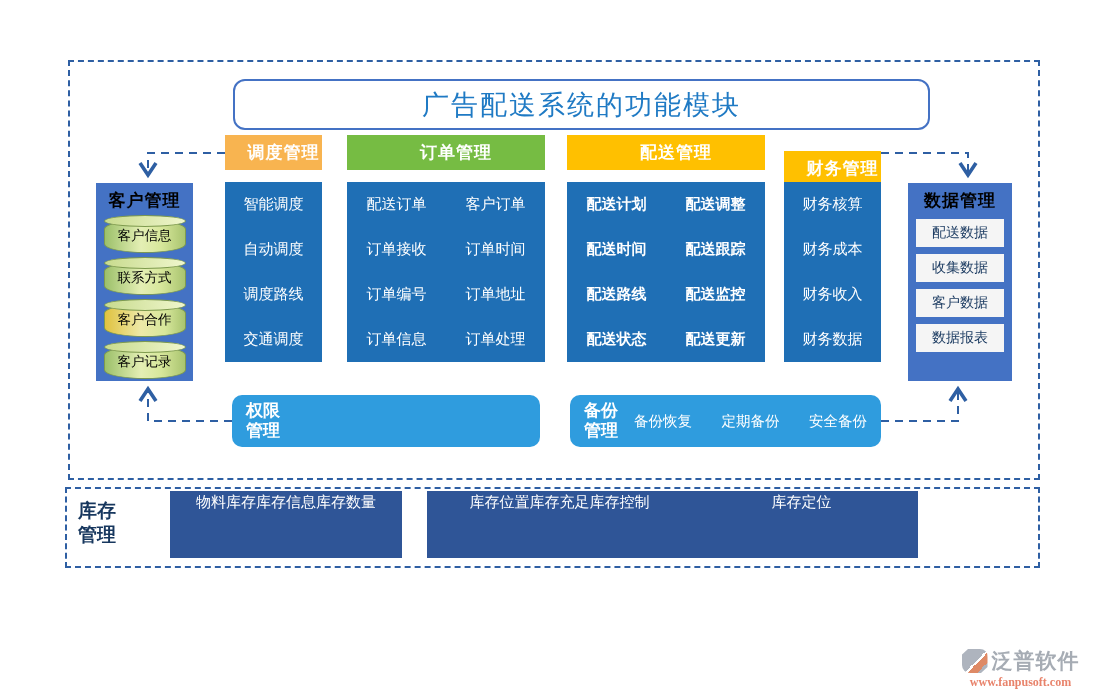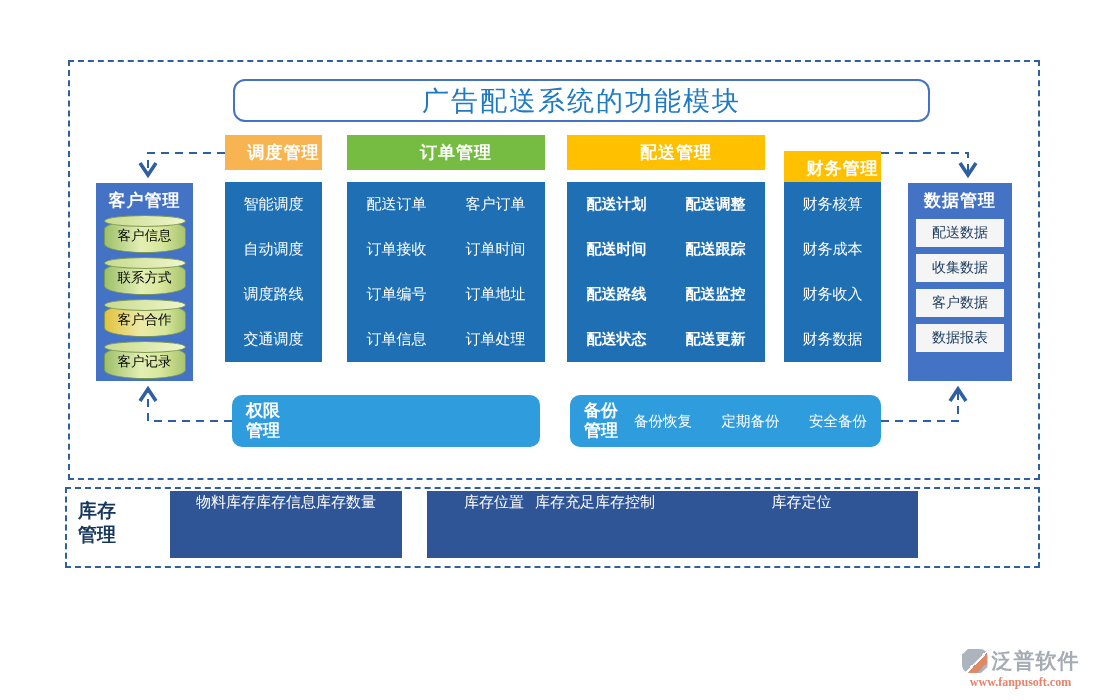--- a/index.html
+++ b/index.html
@@ -5,42 +5,42 @@
   * { margin:0; padding:0; box-sizing:border-box; }
   body { width:1100px; height:700px; position:relative; background:#ffffff;
          font-family:"Liberation Sans","DejaVu Sans",sans-serif; overflow:hidden; }
 
   .abs { position:absolute; }
 
   
   .frame { border:2px dashed #2E5FA3; background:transparent; }
 
   
-  .title-box { left:233px; top:79px; width:697px; height:43px;
+  .title-box { left:233px; top:79px; width:697px; height:51px;
                border:2px solid #4472C4; border-radius:12px; background:#fff;
                display:flex; align-items:center; justify-content:center; }
   .title-box span { color:#1F7AC4; font-size:27px; letter-spacing:2px;
                     font-family:"Liberation Serif","DejaVu Serif",serif; }
 
   
   .hdr { height:35px; top:135px; display:flex; align-items:center; justify-content:center;
          color:#fff; font-weight:bold; font-size:17px;
          font-family:"Liberation Serif","DejaVu Serif",serif; letter-spacing:1px;padding-left:20px; }
 
   
   .col { top:182px; height:180px; background:#1F6FB5; color:#fff;
          display:flex; flex-direction:column; justify-content:space-around;
          align-items:center; font-size:15px; }
   .grid-col { top:182px; height:180px; background:#1F6FB5; color:#fff;
               display:grid; grid-template-columns:1fr 1fr; grid-template-rows:repeat(4,1fr);
               align-items:center; justify-items:center; font-size:15px; }
 
   
   .panel { top:183px; height:198px; background:#4472C4; padding:4px 6px; }
-  .panel-title { color:#ffffff; font-weight:bold; font-size:17px; text-align:center;
+  .panel-title { color:#000000; font-weight:bold; font-size:17px; text-align:center;
                  font-family:"Liberation Serif","DejaVu Serif",serif; letter-spacing:1px;
                  margin:2px 0 3px; }
   .cyl { position:relative; width:82px; height:40px; margin:2px auto; }
   .cyl .body { position:absolute; left:0; right:0; top:5px; bottom:2px;
                background:linear-gradient(90deg,#9CC06A 0%,#E4EFB4 45%,#D7E79B 70%,#A9C46F 100%);
                border:1px solid #7E9A4E; border-radius:41px/9px; }
   .cyl .top { position:absolute; left:0; right:0; top:0; height:12px;
               background:linear-gradient(90deg,#C8DB8E,#EFF6CC);
               border:1px solid #7E9A4E; border-radius:50%; }
   .cyl .lbl { position:absolute; left:0; right:0; top:12px; text-align:center;
@@ -188,21 +188,21 @@
 <div class="abs frame" style="left:65px; top:487px; width:975px; height:81px;"></div>
 <div class="abs inv-label">库存管理</div>
 
 <div class="abs inv-box" style="left:170px; width:232px;">
   <div>物料库存</div>
   <div class="row">
     <span>库存信息</span>
     <span>库存数量</span>
   </div>
 </div>
-<div class="abs inv-box" style="left:427px; width:265px;">
+<div class="abs inv-box" style="left:427px; width:265px;justify-content:center;">
   <div>库存位置</div>
   <div class="row">
     <span>库存充足</span>
     <span>库存控制</span>
   </div>
 </div>
 <div class="abs inv-box" style="left:685px; width:233px;">
   <div>库存定位</div>
 </div>
 

